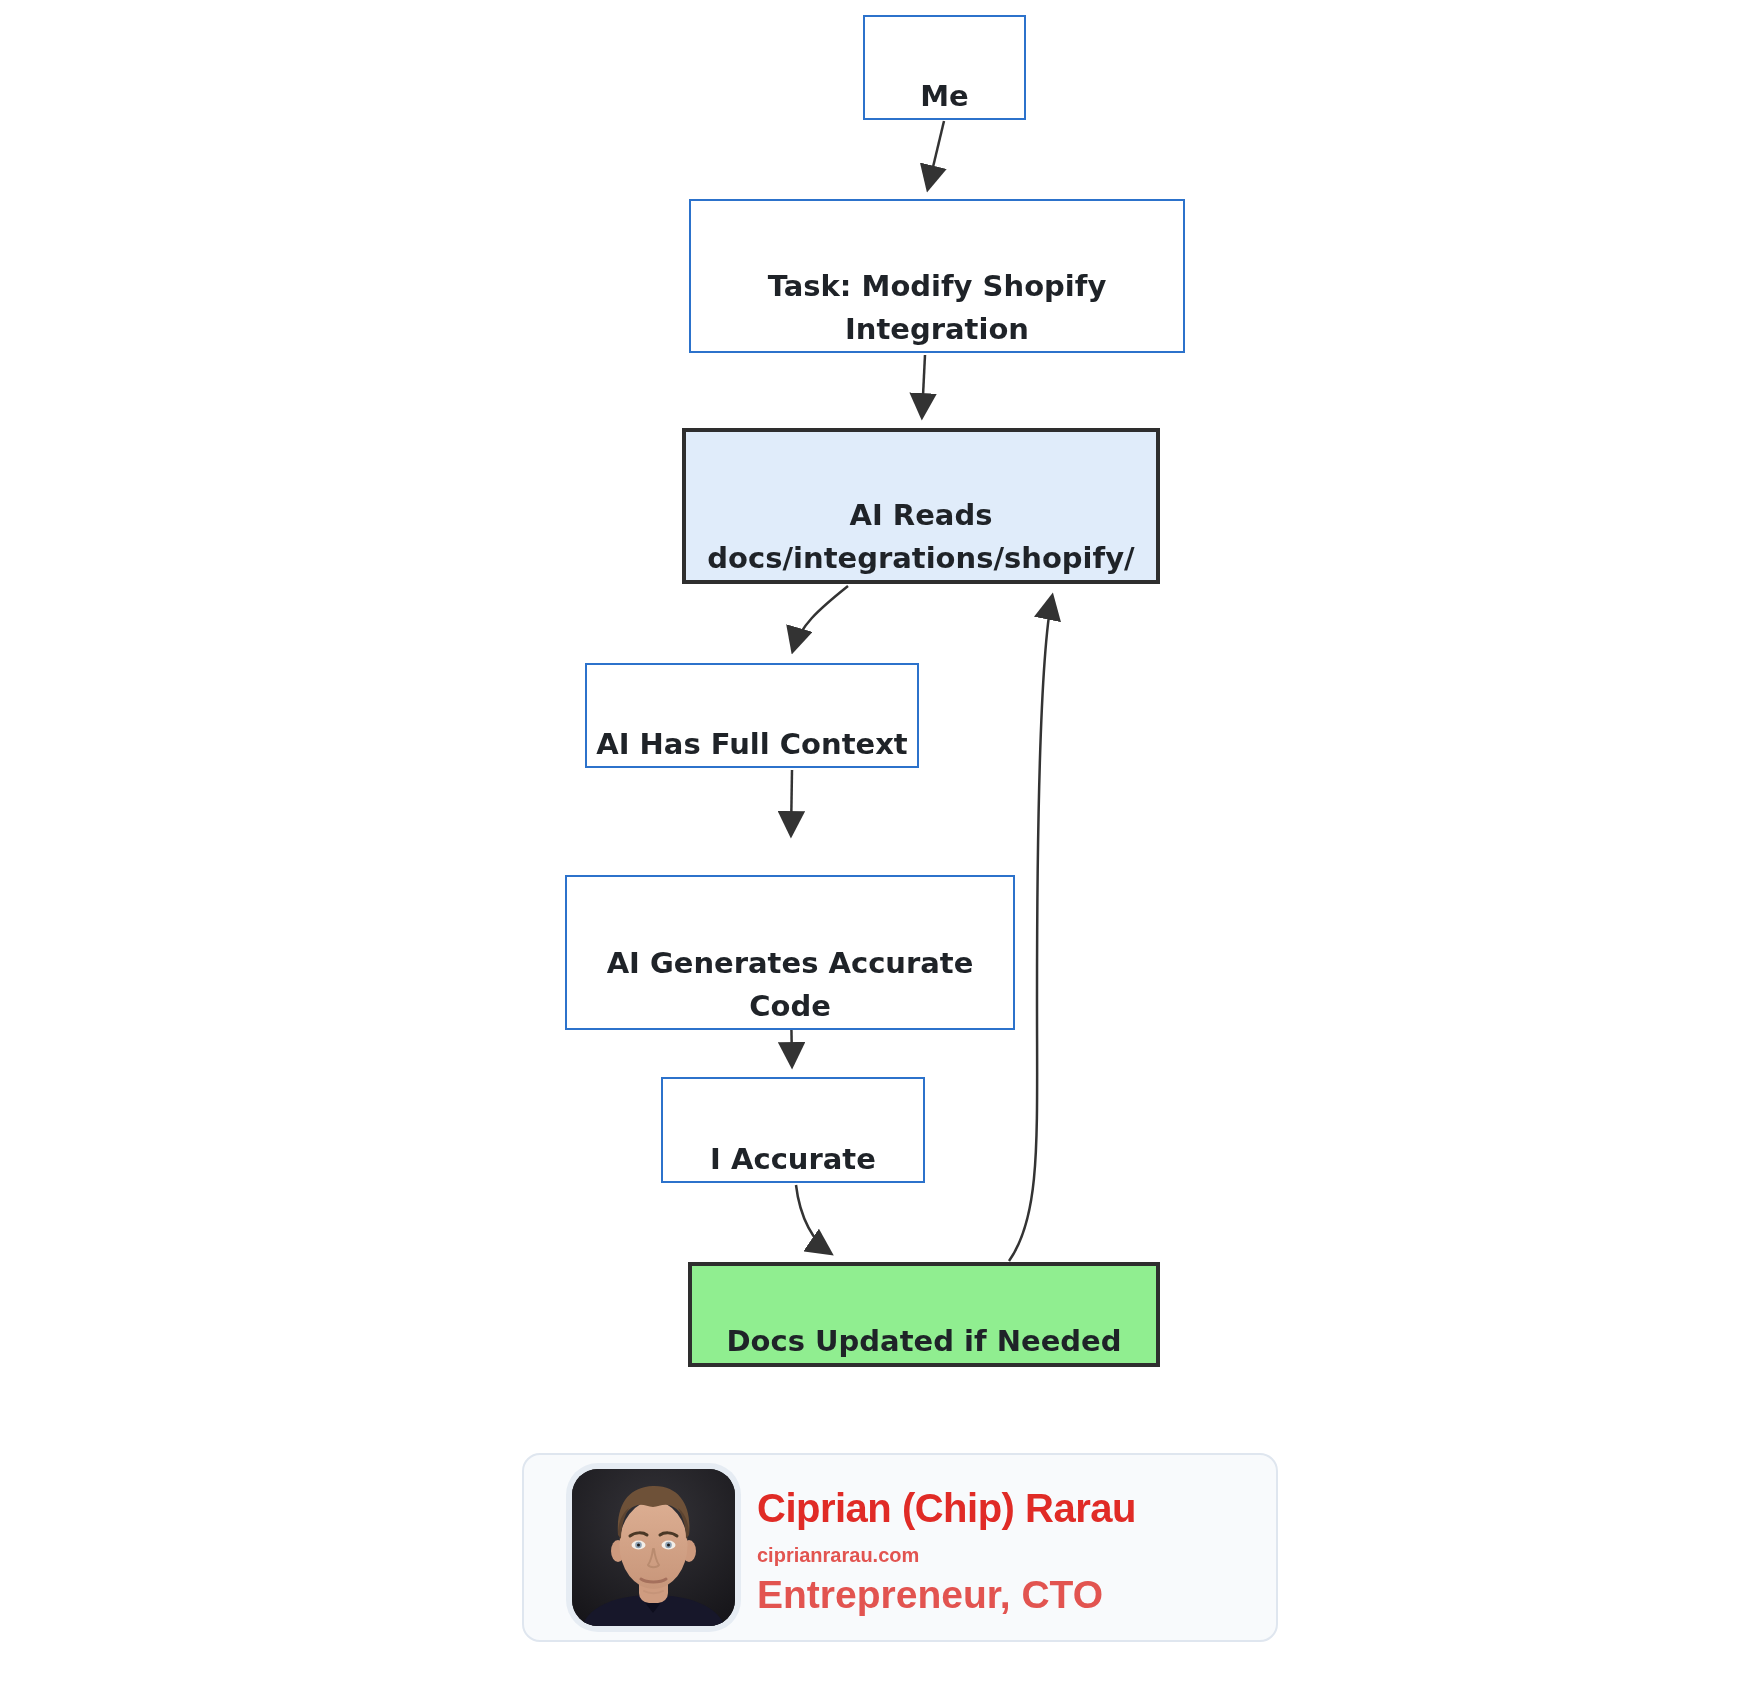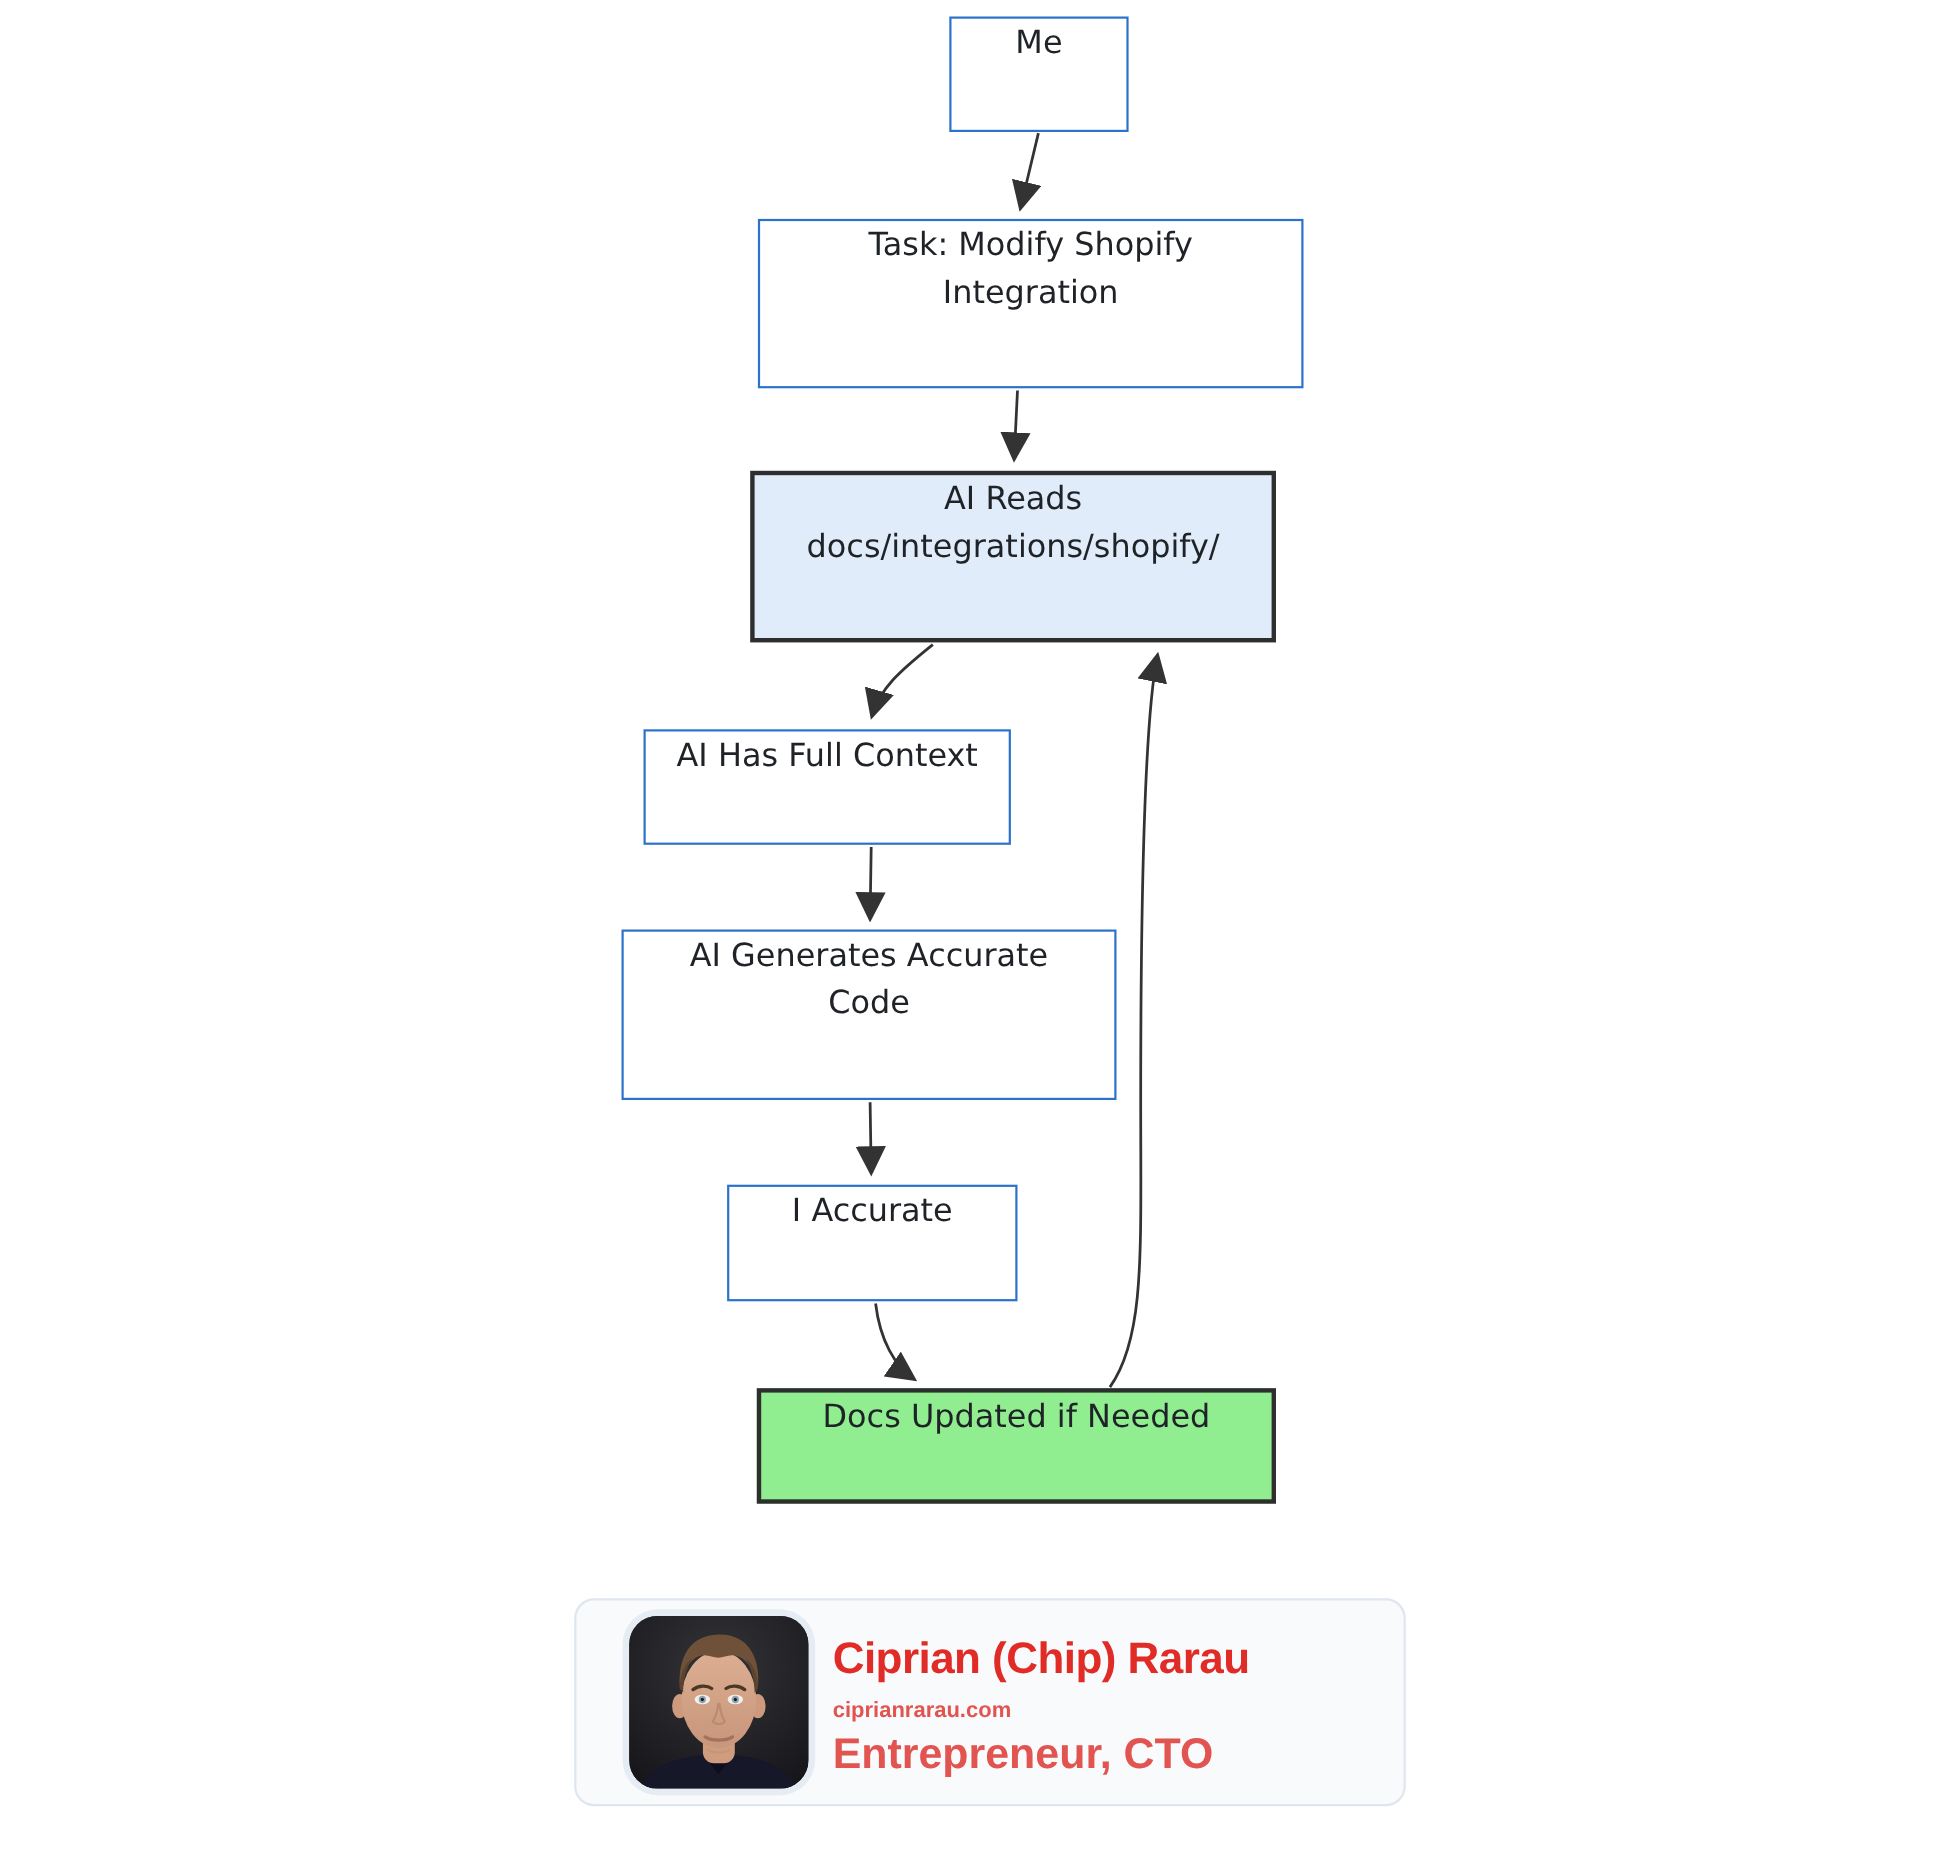--- a/index.html
+++ b/index.html
@@ -7,43 +7,44 @@
     position:relative;
     width:1760px;height:1684px;
     background:#ffffff;
     font-family:"DejaVu Sans", sans-serif;
     overflow:hidden;
   }
   svg.edges{position:absolute;left:0;top:0;width:1760px;height:1684px;}
 
   .node{
     position:absolute;
-    display:flex;flex-direction:column;align-items:center;justify-content:flex-start;
+    display:flex;flex-direction:column;align-items:center;justify-content:flex-end;
     box-sizing:border-box;
     text-align:center;
     font-size:29px;line-height:43px;
     color:#1f2328;
     background:#ffffff;
     border:2px solid var(--node-border-blue);
+    font-weight:bold;
   }
   .node span{display:block;white-space:nowrap;}
   .node.highlight{
     background:var(--highlight-fill);
     border:4px solid var(--highlight-border);
   }
   .node.success{
     background:var(--success-fill);
     border:4px solid var(--highlight-border);
   }
 
   #n-me      {left:863px; top:15px;  width:163px; height:105px;}
   #n-task    {left:689px; top:199px; width:496px; height:154px;}
   #n-reads   {left:682px; top:428px; width:478px; height:156px;}
   #n-context {left:585px; top:663px; width:334px; height:105px;}
-  #n-generate{left:565px; top:845px; width:450px; height:155px;}
+  #n-generate{left:565px; top:875px; width:450px; height:155px;}
   #n-validate{left:661px; top:1077px;width:264px; height:106px;}
   #n-docs    {left:688px; top:1262px;width:472px; height:105px;}
 
   .profile-card{
     position:absolute;
     left:522px; top:1453px;
     width:756px; height:189px;
     box-sizing:border-box;
     background:var(--card-bg);
     border:2px solid var(--card-border);

